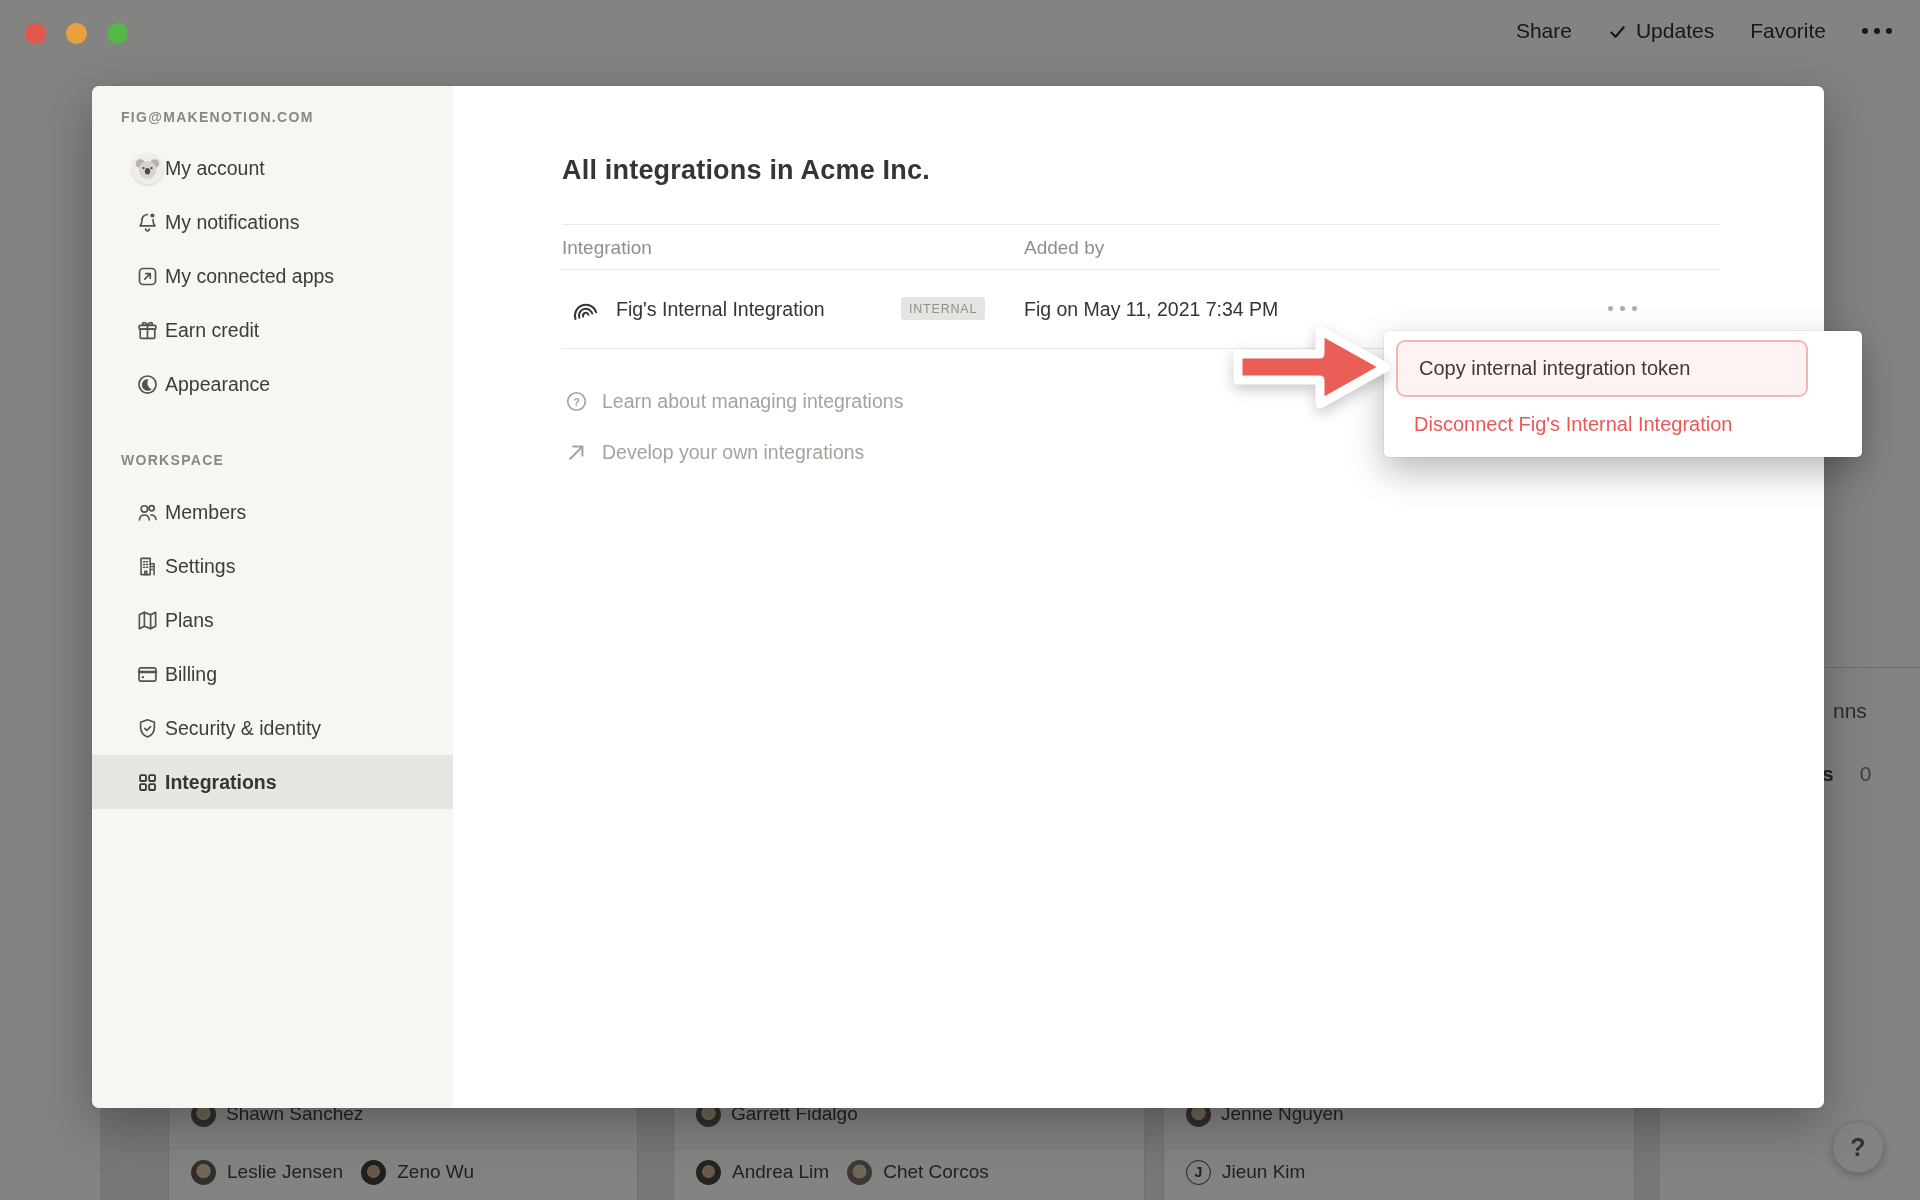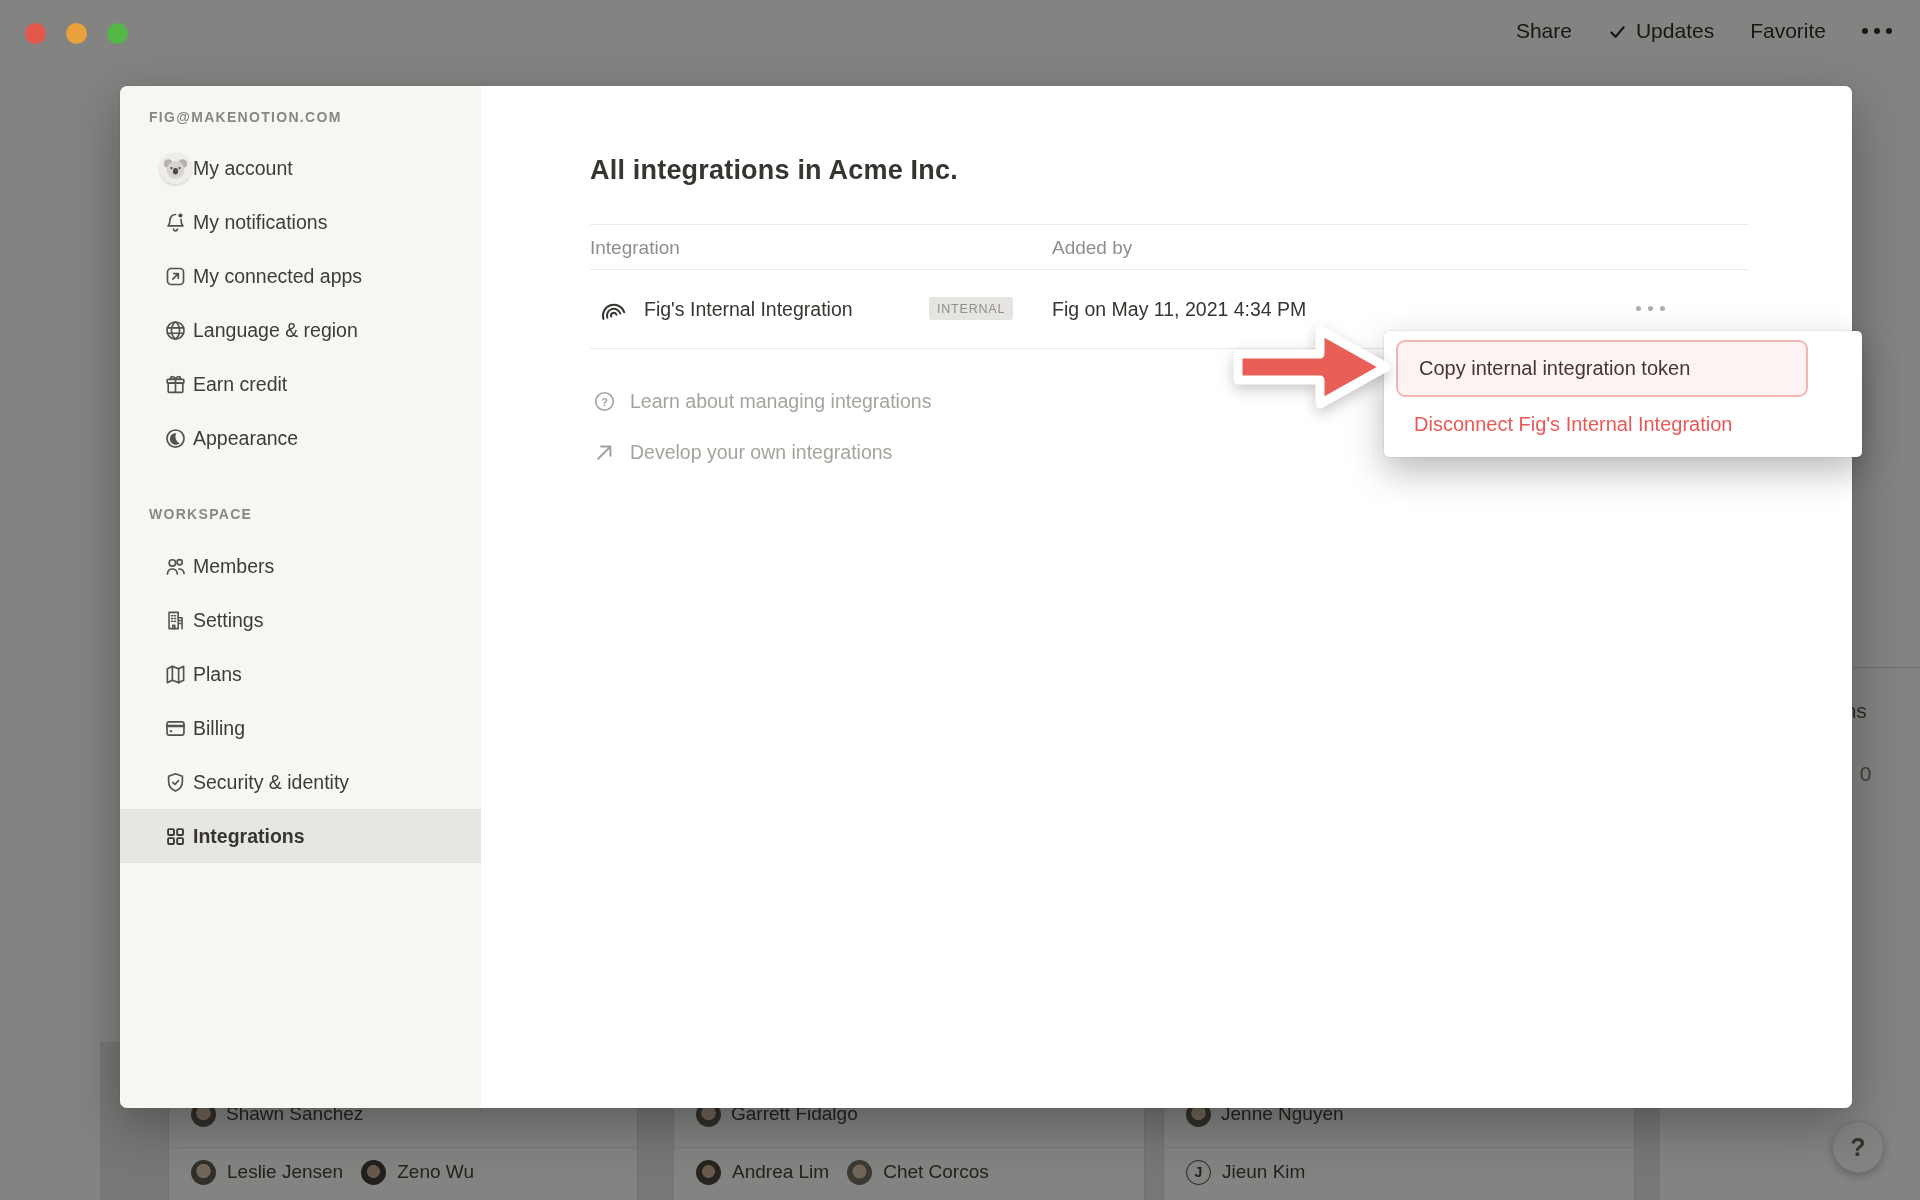--- a/index.html
+++ b/index.html
@@ -39,21 +39,21 @@
 
   
   .overlay { position:absolute; inset:0; background:rgba(17,17,15,0.52); }
 
   
   .traffic { position:absolute; left:25px; top:23px; display:flex; gap:20px; }
   .traffic i { width:21px; height:21px; border-radius:50%; }
   .t-red { background:#E4574D; } .t-yellow { background:#E9A23B; } .t-green { background:#55B748; }
 
   
-  .dialog { position:absolute; left:92px; top:86px; width:1732px; height:1022px; background:#a3a3a3; border-radius:7px; box-shadow:0 0 0 1px rgba(15,15,15,.04), 0 16px 50px rgba(0,0,0,.30); overflow:hidden;margin-left:28px; }
+  .dialog { position:absolute; left:92px; top:86px; width:1732px; height:1022px; background:#a3a3a3; border-radius:7px; box-shadow:0 0 0 1px rgba(15,15,15,.04), 0 16px 50px rgba(0,0,0,.30); overflow:hidden; }
   .side { position:absolute; left:0; top:0; width:361px; height:100%; background:#F7F6F3; }
   .side-email { position:absolute; left:29px; top:23px; font-size:14px; font-weight:600; letter-spacing:1.3px; color:#898781; }
   .side-list { position:absolute; left:0; top:55px; width:100%; }
   .side-item { display:flex; align-items:center; height:54px; padding-left:38px; gap:1px; font-size:19.5px; color:#3D3C37; cursor:default; }
   .side-item .ic { width:34px; height:34px; display:flex; align-items:center; justify-content:center; flex:0 0 auto; }
   .side-item.selected { background:#E8E6E2; font-weight:700; color:#37352F; }
   .ws-label { margin:41px 0 17px 29px; font-size:14px; font-weight:600; letter-spacing:1.3px; color:#898781; }
   .avatar-img { width:31px; height:31px; border-radius:50%; box-shadow:0 1px 3px rgba(0,0,0,.18); }
 
   .content { position:absolute; left:361px; top:0; right:0; bottom:0; background:#fff; }
@@ -225,30 +225,20 @@
             <svg width="25" height="25" viewBox="0 0 24 24" fill="none" stroke="#54524D" stroke-width="1.6" stroke-linecap="round" stroke-linejoin="round">
                 <rect x="4.3" y="4.3" width="15.4" height="15.4" rx="3.6"></rect>
                 <path d="M9.4 14.6 14.7 9.3M10.4 9.3h4.3v4.3"></path>
               </svg>
           </span>
           <span>My connected apps</span>
         </div>
         <div class="side-item">
           <span class="ic">
             <svg width="25" height="25" viewBox="0 0 24 24" fill="none" stroke="#54524D" stroke-width="1.6" stroke-linecap="round" stroke-linejoin="round">
-                <circle cx="12" cy="12" r="8.2"></circle>
-                <path d="M12 3.8c-2.6 2-3.9 4.9-3.9 8.2s1.3 6.2 3.9 8.2c2.6-2 3.9-4.9 3.9-8.2S14.6 5.8 12 3.8z"></path>
-                <path d="M4.3 9.4h15.4M4.3 14.6h15.4"></path>
-              </svg>
-          </span>
-          <span>Language &amp; region</span>
-        </div>
-        <div class="side-item">
-          <span class="ic">
-            <svg width="25" height="25" viewBox="0 0 24 24" fill="none" stroke="#54524D" stroke-width="1.6" stroke-linecap="round" stroke-linejoin="round">
                 <rect x="5" y="10.6" width="14" height="8.9" rx="1"></rect>
                 <rect x="4" y="7" width="16" height="3.6" rx=".8"></rect>
                 <path d="M12 7v12.5"></path>
                 <path d="M12 6.8c-1.2-2.9-4.6-2.8-4.8-1-.2 1.5 2.8 1.2 4.8 1zm0 0c1.2-2.9 4.6-2.8 4.8-1 .2 1.5-2.8 1.2-4.8 1z"></path>
               </svg>
           </span>
           <span>Earn credit</span>
         </div>
         <div class="side-item">
           <span class="ic">
@@ -342,21 +332,21 @@
             <svg viewBox="0 0 30 30" width="32" height="32">
                 <g transform="rotate(-18 15 16)" fill="none" stroke="#37352F" stroke-width="1.9" stroke-linecap="round">
                   <path d="M4.8 21.5a10.2 10.2 0 0 1 20.4 0"></path>
                   <path d="M8.6 21.5a6.4 6.4 0 0 1 12.8 0"></path>
                   <path d="M12.4 21.5a2.6 2.6 0 0 1 5.2 0"></path>
                 </g>
               </svg>
           </span>
           <span class="r-name">Fig's Internal Integration</span>
           <span class="r-badge">INTERNAL</span>
-          <span class="r-added">Fig on May 11, 2021 4:34 PM</span>
+          <span class="r-added">Fig on May 11, 2021 7:34 PM</span>
           <span class="r-more">
               <i></i>
               <i></i>
               <i></i>
             </span>
         </div>
         <div class="t-div d3"></div>
 
         <div class="t-link lk1">
           <svg width="25" height="25" viewBox="0 0 24 24">

